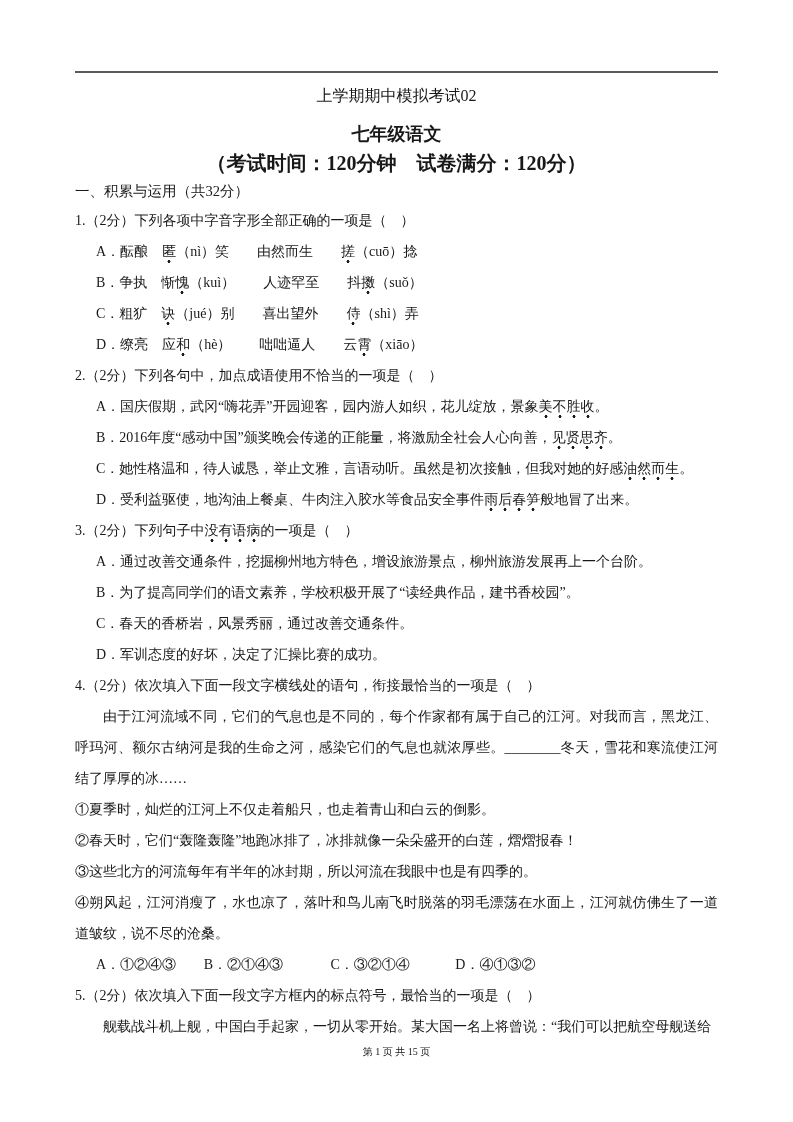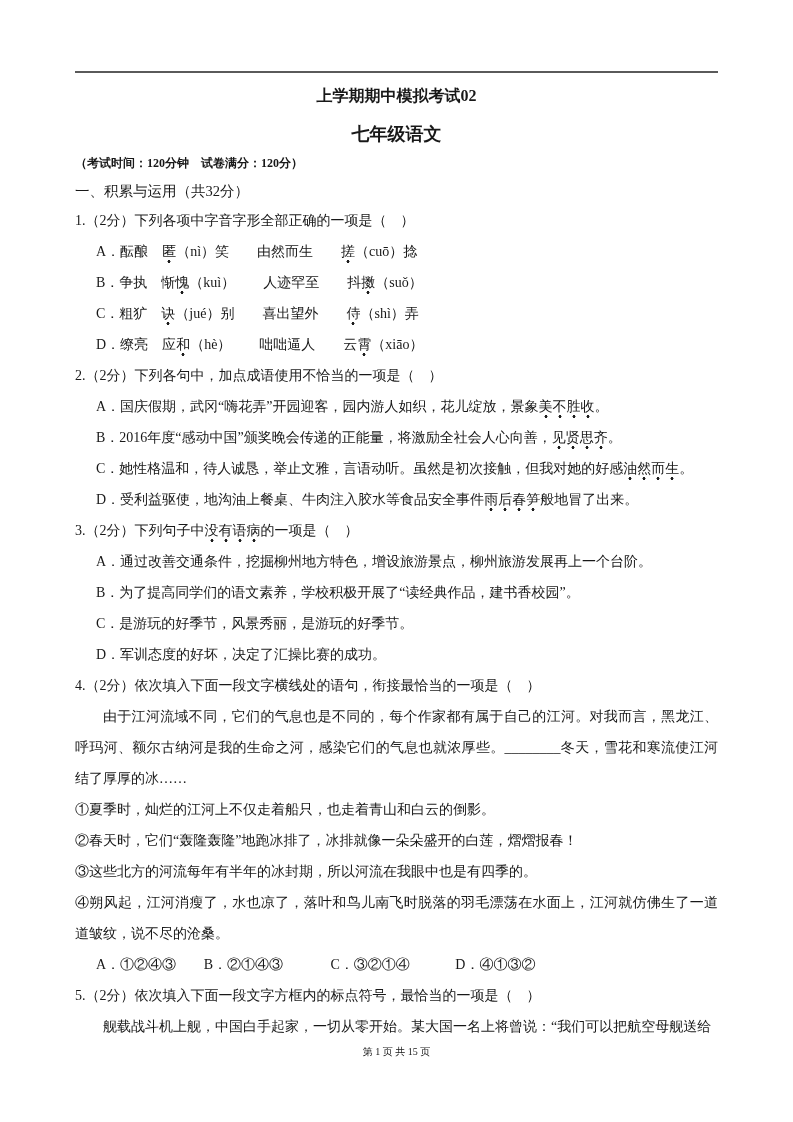--- a/index.html
+++ b/index.html
@@ -15,36 +15,36 @@
     color: #181818;
     overflow: hidden;
   }
   .top-rule {
     margin-top: 71px;
     height: 2px;
     background: #5a5a5a;
   }
   .doc-title {
     text-align: center;
-    font-weight: bold;
+    font-weight: normal;
     font-size: 16px;
     line-height: 34px;
     margin-top: 6px;
   }
   .doc-subtitle {
     text-align: center;
     font-weight: bold;
     font-size: 18px;
     line-height: 30px;
     margin-top: 6px;
   }
   .exam-info {
-    text-align: left;
+    text-align: center;
     font-weight: bold;
-    font-size: 12px;
+    font-size: 20px;
     line-height: 28px;
   }
   .section-heading {
     font-weight: normal;
     font-size: 14.5px;
     line-height: 28px;
   }
   .q-line, .para, .choices {
     font-size: 14px;
     line-height: 31px;
@@ -98,21 +98,21 @@
     <div class="q-line option"><span>A．国庆假期，武冈“嗨花弄”开园迎客，园内游人如织，花儿绽放，景象</span><span class="em-dot">美不胜收</span><span>。</span></div>
     <div class="q-line option"><span>B．2016年度“感动中国”颁奖晚会传递的正能量，将激励全社会人心向善，</span><span class="em-dot">见贤思齐</span><span>。</span></div>
     <div class="q-line option"><span>C．她性格温和，待人诚恳，举止文雅，言语动听。虽然是初次接触，但我对她的好感</span><span class="em-dot">油然而生</span><span>。</span></div>
     <div class="q-line option"><span>D．受利益驱使，地沟油上餐桌、牛肉注入胶水等食品安全事件</span><span class="em-dot">雨后春笋</span><span>般地冒了出来。</span></div>
   </div>
 
   <div>
     <div class="q-line"><span>3.（2分）下列句子中</span><span class="em-dot">没有语病</span><span>的一项是（　）</span></div>
     <div class="q-line option"><span>A．通过改善交通条件，挖掘柳州地方特色，增设旅游景点，柳州旅游发展再上一个台阶。</span></div>
     <div class="q-line option"><span>B．为了提高同学们的语文素养，学校积极开展了“读经典作品，建书香校园”。</span></div>
-    <div class="q-line option"><span>C．是游玩的好季节，风景秀丽，是游玩的好季节。</span></div>
+    <div class="q-line option"><span>C．春天的香桥岩，风景秀丽，通过改善交通条件。</span></div>
     <div class="q-line option"><span>D．军训态度的好坏，决定了汇操比赛的成功。</span></div>
   </div>
 
   <div>
     <div class="q-line"><span>4.（2分）依次填入下面一段文字横线处的语句，衔接最恰当的一项是（　）</span></div>
     <div class="para para-indent">由于江河流域不同，它们的气息也是不同的，每个作家都有属于自己的江河。对我而言，黑龙江、呼玛河、额尔古纳河是我的生命之河，感染它们的气息也就浓厚些。________冬天，雪花和寒流使江河结了厚厚的冰……</div>
     <div class="para">①夏季时，灿烂的江河上不仅走着船只，也走着青山和白云的倒影。</div>
     <div class="para">②春天时，它们“轰隆轰隆”地跑冰排了，冰排就像一朵朵盛开的白莲，熠熠报春！</div>
     <div class="para">③这些北方的河流每年有半年的冰封期，所以河流在我眼中也是有四季的。</div>
     <div class="para">④朔风起，江河消瘦了，水也凉了，落叶和鸟儿南飞时脱落的羽毛漂荡在水面上，江河就仿佛生了一道道皱纹，说不尽的沧桑。</div>

